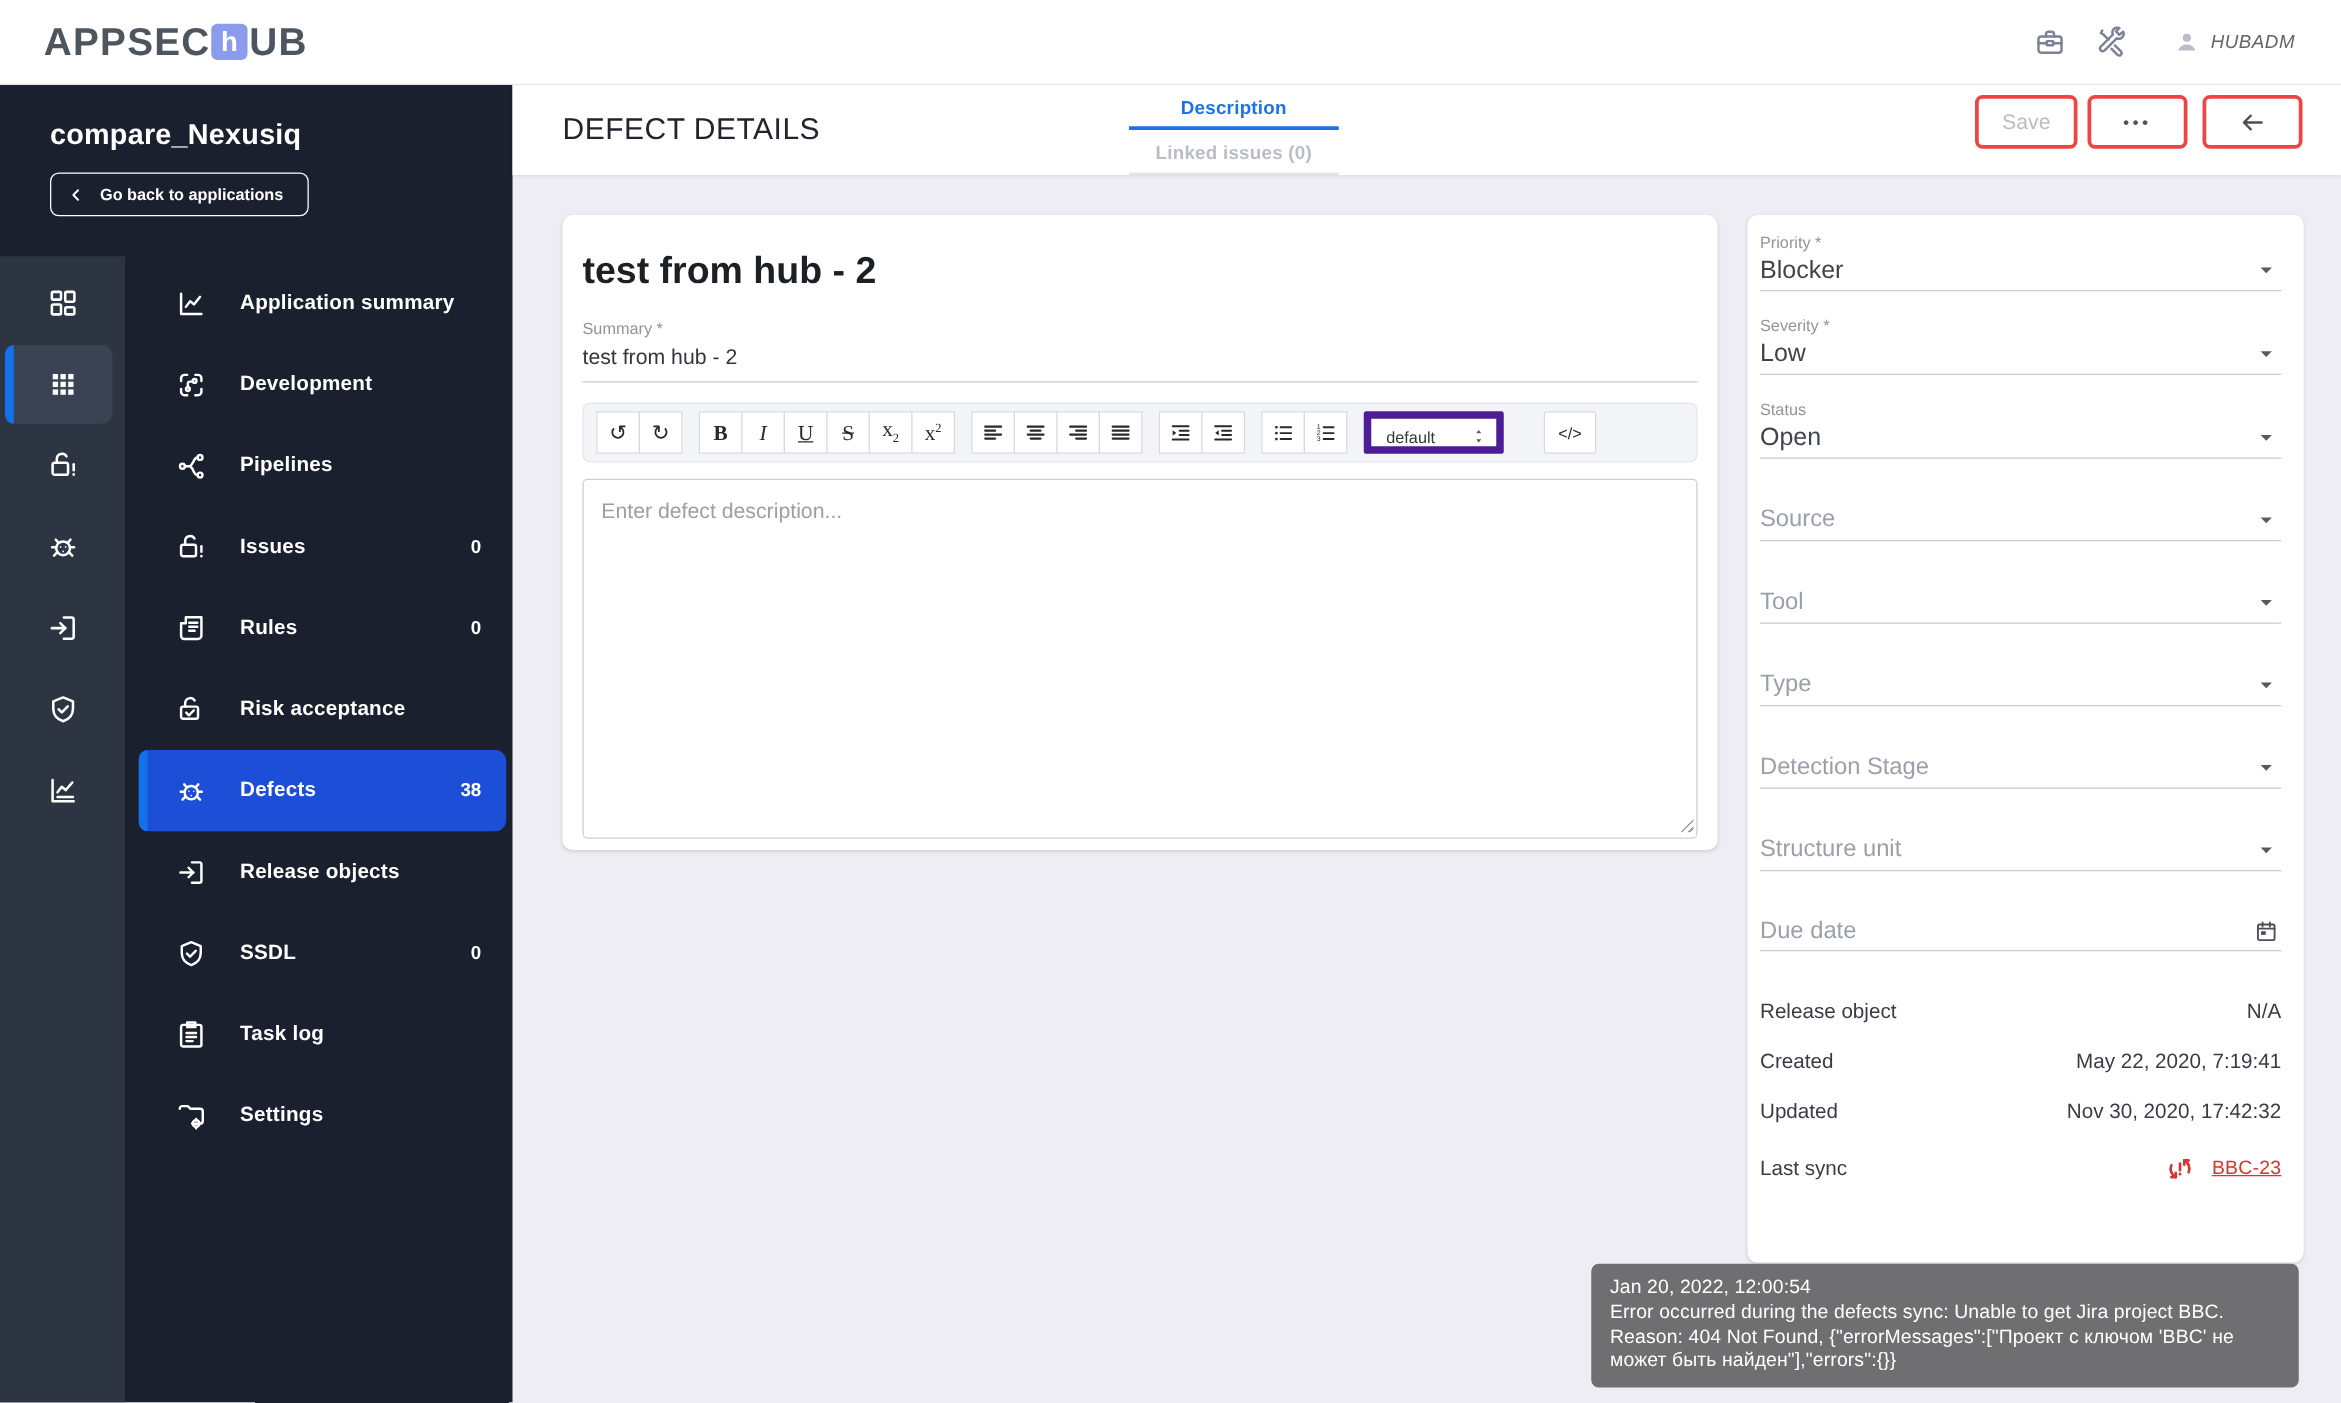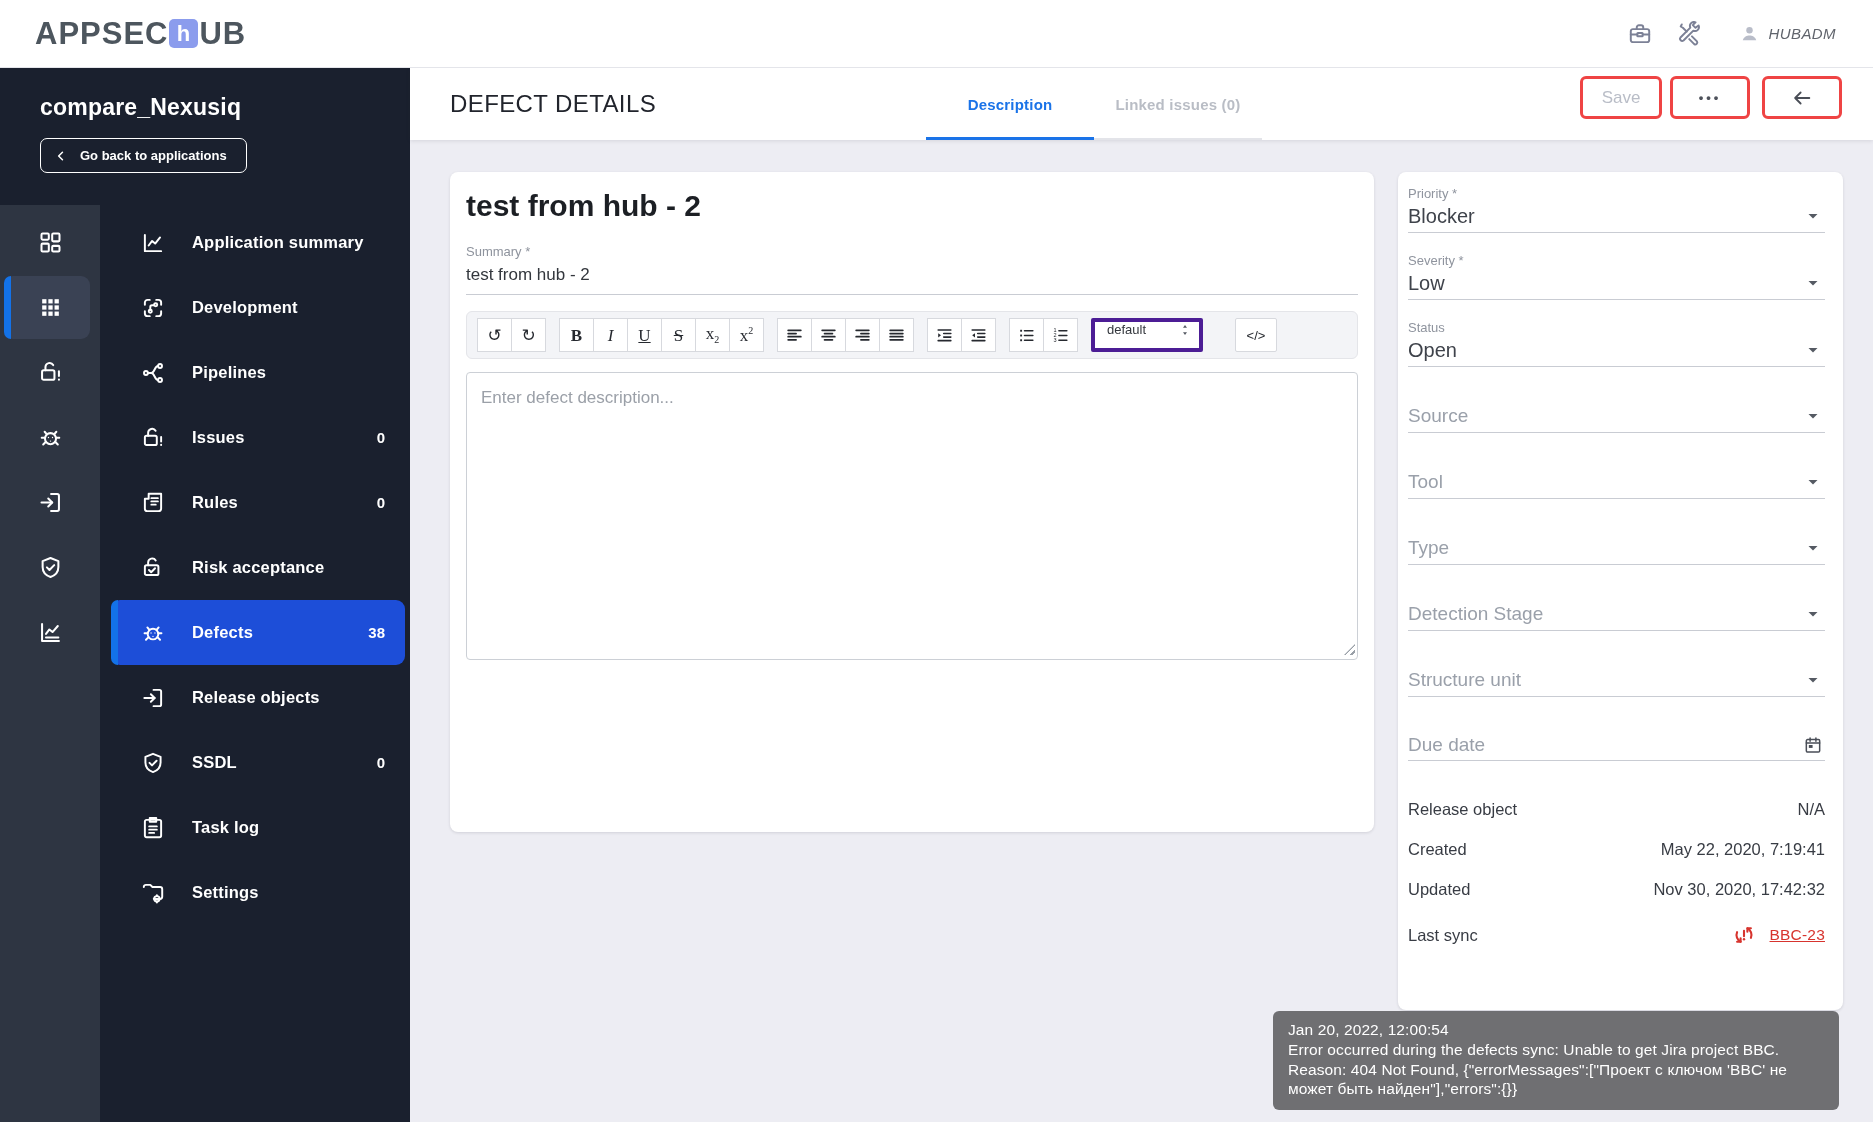--- a/index.html
+++ b/index.html
@@ -48,50 +48,50 @@
     background:#1372e8; border-radius:9px 0 0 9px; }
   .nav-item .icon { width:26px; height:26px; color:#fff; margin-right:26px; position:relative; }
   .nav-label { color:#fff; font-size:16.5px; font-weight:bold; letter-spacing:.2px; }
   .nav-count { position:absolute; right:20px; color:#fff; font-size:15px; font-weight:bold; }
 
   
   #page-header { position:absolute; left:410px; top:68px; width:1463px; height:72px; background:#fff;
     box-shadow:0 1px 4px rgba(40,44,60,.12); }
   .page-title { position:absolute; left:40px; top:0; height:72px; display:flex; align-items:center;
     font-size:24px; font-weight:500; color:#21242c; letter-spacing:.4px; }
-  #tabs { position:absolute; left:516px; top:0; height:72px; display:flex; }
+  #tabs { position:absolute; left:493px; top:0; height:72px; display:flex;flex-direction:column; }
   .tab { width:168px; height:72px; display:flex; align-items:center; justify-content:center;
     font-size:15px; font-weight:bold; letter-spacing:.2px; cursor:pointer;
     color:#b9bdc5; box-shadow:inset 0 -2px #e3e4e9; }
   .tab.active { color:#1a73e8; box-shadow:inset 0 -3px #1a73e8; }
   .hdr-btn { position:absolute; top:8px; height:43px; background:#fff; border:3px solid #ef4444;
     border-radius:6px; display:flex; align-items:center; justify-content:center; cursor:pointer; }
   #btn-save  { right:211px; width:82px; font-size:17px; color:#b9bdc7; }
   #btn-more  { right:123px; width:80px; font-size:13px; letter-spacing:3px; color:#4e525b; font-weight:bold; }
   #btn-back  { right:31px;  width:80px; }
   #btn-back .icon { width:22px; height:22px; color:#4a4e57; }
 
   
-  #card { position:absolute; left:450px; top:172px; width:924px; height:660px; background:#fff;
-    border-radius:8px; box-shadow:0 1px 3px rgba(40,44,60,.14); padding:0 16px; }
+  #card { position:absolute; left:450px; top:172px; width:924px; height:508px; background:#fff;
+    border-radius:8px; box-shadow:0 1px 3px rgba(40,44,60,.14); padding:11px 16px; }
   .defect-title { margin-top:17px; font-size:30px; font-weight:bold; color:#1c1f24; }
   .sum-label { margin-top:21px; font-size:13px; color:#8e939d; }
   .sum-input { display:block; width:100%; border:none; outline:none; border-bottom:1px solid #c9ccd3;
     font-family:inherit; font-size:17px; color:#33373d; padding:6px 0 9px; background:transparent; }
   #toolbar { margin-top:16px; height:48px; background:#f3f4f7; border:1px solid #e4e5e9; border-radius:6px;
     display:flex; align-items:center; padding:0 10px; }
   .tb-group { display:flex; margin-right:13px; }
   .tb-btn { width:35px; height:34px; background:#fff; border:1px solid #d7d9de; display:flex;
     align-items:center; justify-content:center; font-size:16px; color:#26292f; cursor:pointer; }
   .tb-btn + .tb-btn { margin-left:-1px; }
   .tb-btn .icon { width:19px; height:19px; }
   .tb-btn .glyph { font-size:17px; line-height:1; }
   .serif { font-family:"Liberation Serif","DejaVu Serif",serif; }
-  .tb-select { width:112px; height:34px; background:#fff; border:4px solid #4c1d95; border-radius:2px;
-    display:flex; align-items:flex-start; padding:0 6px 0 12px; font-size:13px; color:#33373d; cursor:pointer; }
+  .tb-select { width:112px; height:34px; background:#fff; border:6px solid #4c1d95; border-radius:2px;
+    display:flex; align-items:flex-end; padding:0 6px 0 12px; font-size:13px; color:#33373d; cursor:pointer; }
   .tb-select .icon { width:16px; height:16px; margin-left:auto; color:#555a63; }
   .tb-code { margin-left:32px; width:42px; height:34px; background:#fff; border:1px solid #d7d9de;
     border-radius:2px; display:flex; align-items:center; justify-content:center;
     font-size:13px; color:#26292f; cursor:pointer; }
   .desc-wrap { position:relative; margin-top:13px; }
   .desc-area { display:block; width:100%; height:288px; border:1px solid #ccd0d6; border-radius:4px;
     resize:none; font-family:inherit; font-size:17px; color:#33373d; padding:15px 14px; outline:none; background:#fff; }
   .desc-area::placeholder { color:#9ba0a8; }
   .grip { position:absolute; right:3px; bottom:5px; width:11px; height:11px; pointer-events:none;
     background:repeating-linear-gradient(135deg, transparent 0 3px, #9aa0a8 3px 4.5px); 

